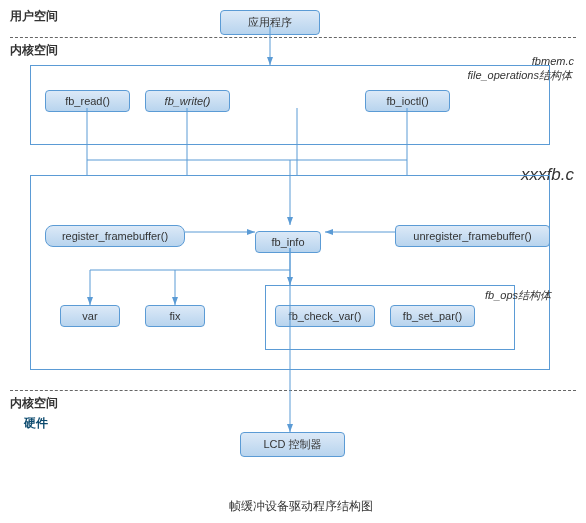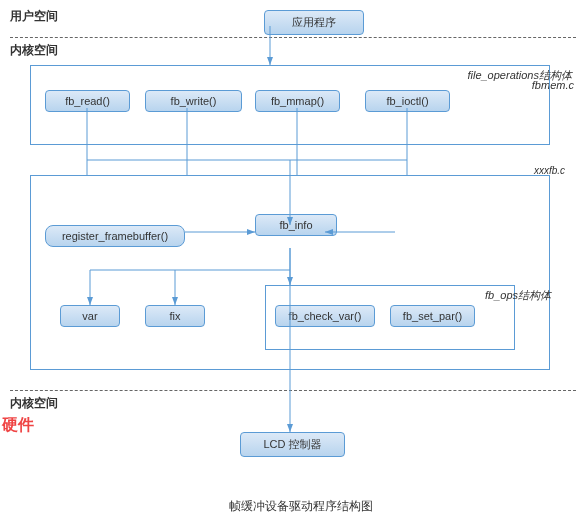--- a/index.html
+++ b/index.html
@@ -63,21 +63,20 @@
     }
 
     
     .fbmem-label {
       position: absolute;
       top: 55px;
       right: 12px;
       font-size: 11px;
       color: #333;
       font-style: italic;
-      margin-top: 24px;
     }
 
     
     .file-operations-box {
       position: absolute;
       top: 65px;
       left: 30px;
       width: 520px;
       height: 80px;
       border: 1px solid #5b9bd5;
@@ -101,50 +100,50 @@
       border-radius: 4px;
       padding: 4px 8px;
       font-size: 11px;
       color: #333;
       text-align: center;
       white-space: nowrap;
     }
 
     
     .fb-read { top: 90px; left: 45px; width: 85px; }
-    .fb-write { top: 90px; left: 145px; width: 97px; }
+    .fb-write { top: 90px; left: 145px; width: 85px; font-style: italic; }
     .fb-mmap { top: 90px; left: 255px; width: 85px; }
     .fb-ioctl { top: 90px; left: 365px; width: 85px; }
 
     
     .xxxfb-label {
       position: absolute;
       top: 165px;
-      right: 21px;
-      font-size: 10px;
+      right: 12px;
+      font-size: 17px;
       color: #333;
       font-style: italic;
     }
 
     
     .xxxfb-box {
       position: absolute;
       top: 175px;
       left: 30px;
       width: 520px;
       height: 195px;
       border: 1px solid #5b9bd5;
       background: transparent;
     }
 
     
     .fb-info-box {
-      top: 214px;
+      top: 231px;
       left: 255px;
-      width: 82px;
+      width: 66px;
     }
 
     
     .register-fb-box {
       top: 225px;
       left: 45px;
       width: 140px;
       border-radius: 8px;
     }
 
@@ -198,24 +197,24 @@
     .fb-set-par-box {
       top: 305px;
       left: 390px;
       width: 85px;
     }
 
     
     .hardware-label {
       position: absolute;
       top: 415px;
-      left: 2px;
-      font-size: 16px;
-      font-weight: bold;
-      color: #ef4444;
+      left: 24px;
+      font-size: 12px;
+      font-weight: bold;
+      color: #0c4a6e;
     }
 
     .kernel-space-2-label {
       position: absolute;
       top: 395px;
       left: 10px;
       font-size: 12px;
       font-weight: bold;
       color: #333;
     }
@@ -254,21 +253,20 @@
       top: 10px;
       left: 220px;
       width: 100px;
       background: linear-gradient(to bottom, #dce9f7, #b8d4ee);
       border: 1px solid #5b9bd5;
       border-radius: 4px;
       padding: 4px 8px;
       font-size: 11px;
       color: #333;
       text-align: center;
-      margin-left: 44px;
     }
   </style>
 </head>
 <body>
 
 <div class="diagram-container">
 
   <div class="app-box func-box">应用程序</div>
 
   <div class="user-space-label section-label">用户空间</div>
@@ -280,32 +278,32 @@
   <div class="fbmem-label">fbmem.c</div>
 
   <div class="file-operations-box"></div>
 
   <div class="file-operations-label">file_operations结构体</div>
 
   <div class="func-box fb-read">fb_read()</div>
 
   <div class="func-box fb-write">fb_write()</div>
 
-  <div class="func-box fb-mmap">fb_mmap()</div>
 
   <div class="func-box fb-ioctl">fb_ioctl()</div>
 
   <div class="xxxfb-label">xxxfb.c</div>
 
   <div class="xxxfb-box"></div>
 
   <div class="func-box register-fb-box">register_framebuffer()</div>
 
   <div class="func-box fb-info-box">fb_info</div>
 
+  <div class="func-box unregister-fb-box">unregister_framebuffer()</div>
 
   <div class="func-box var-box">var</div>
 
   <div class="func-box fix-box">fix</div>
 
   <div class="fb-ops-outer"></div>
 
   <div class="fb-ops-label">fb_ops结构体</div>
 
   <div class="func-box fb-check-var-box">fb_check_var()</div>

